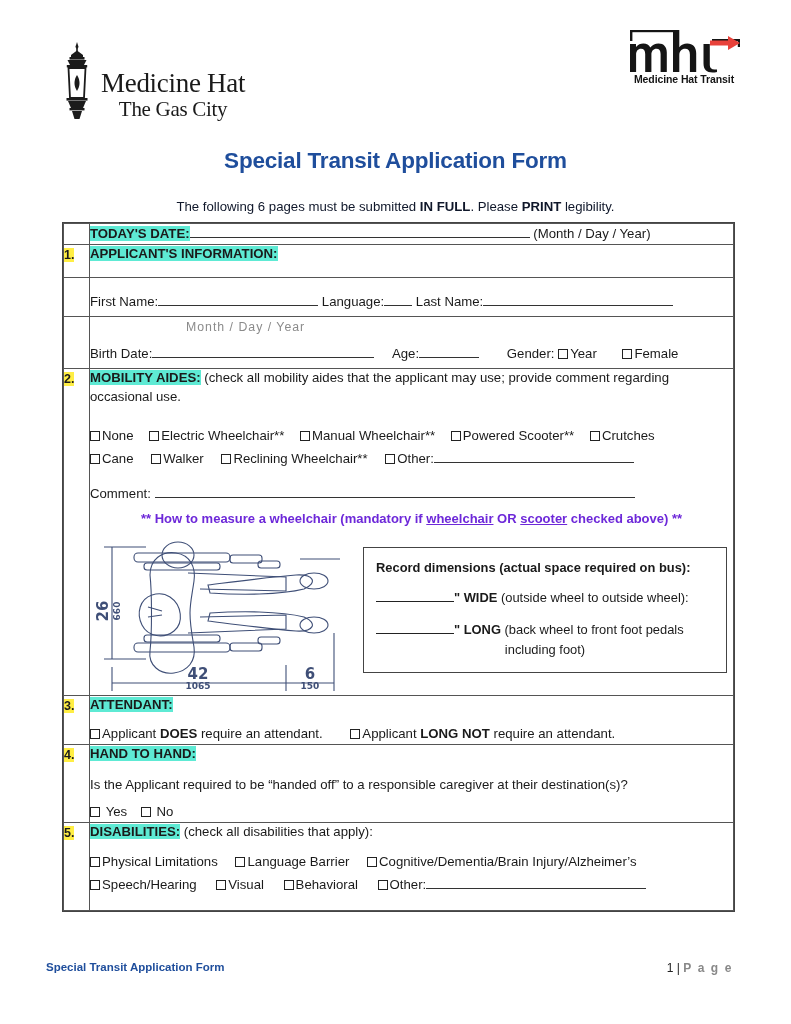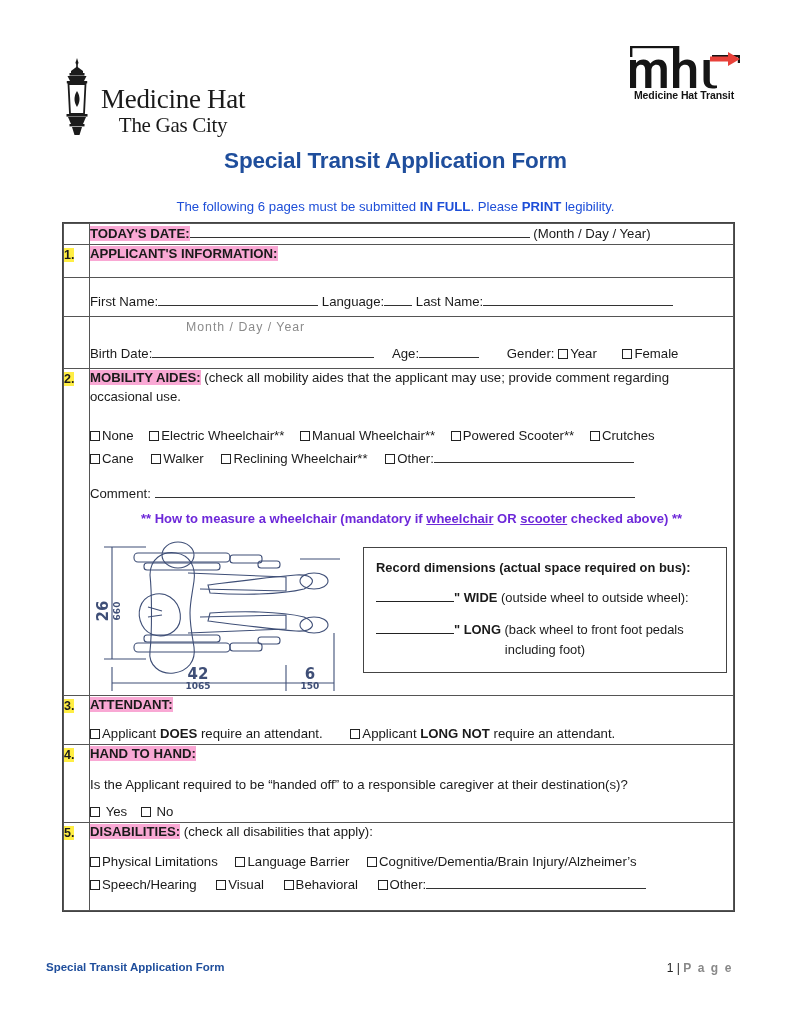--- a/index.html
+++ b/index.html
@@ -8,55 +8,55 @@
     width: 791px; height: 1024px;
     background:#fff;
     font-family: "Liberation Sans", sans-serif;
     color:#1a1a1a;
     position:relative;
     overflow:hidden;
   }
   .page { position:absolute; inset:0; }
 
   
-  .header { position:absolute; left:0; top:16px; width:776px; height:135px;text-decoration:underline; }
+  .header { position:absolute; left:0; top:0; width:776px; height:135px;text-decoration:underline; }
 
   .mh-logo { position:absolute; left:60px; top:42px; display:flex; align-items:flex-end; }
   .lamp { width:34px; height:78px; position:relative; margin-right:7px; }
   .mh-text { font-family:"Liberation Serif", serif; line-height:1.0; }
   .mh-l1 { font-size:27px; letter-spacing:-0.3px; }
   .mh-l2 { font-size:21px; text-align:center; margin-top:2px; letter-spacing:-0.3px; }
 
   .mhi-logo { position:absolute; left:624px; top:28px; width:120px; text-align:center; }
   .mhi-mark { position:relative; height:44px; }
   .mhi-sub { font-size:10.5px; font-weight:700; color:#141414; margin-top:1px;
              letter-spacing:-0.1px; font-family:"Liberation Sans", sans-serif; }
 
   
   .title {
     position:absolute; left:0; top:148px; width:791px; text-align:center;
     font-size:22.5px; font-weight:700; color:#1f4e9c; letter-spacing:-0.2px;
   }
   .subtitle {
     position:absolute; left:0; top:199px; width:791px; text-align:center;
-    font-size:13.2px; color:#1d4ed8;
+    font-size:13.2px; color:#0f172a;
   }
 
   
   .form {
     position:absolute; left:62px; top:222px; width:673px;
     border:1px solid #444; border-collapse:collapse;
   }
   .form table { width:100%; border-collapse:collapse; }
   .form td { border:1px solid #555; vertical-align:top; padding:0; }
   .numcell { width:26px; text-align:left; padding:5px 0 0 6px; }
   .num { background:#ffee44; font-weight:700; font-size:12.5px; }
   .body-cell { padding:6px 9px 8px 9px; font-size:13.2px; line-height:1.42; }
 
-  .hl { background:#f9a8d4; font-weight:700; }
+  .hl { background:#5eead4; font-weight:700; }
   .b { font-weight:700; }
 
   .fill { display:inline-block; border-bottom:1px solid #333; vertical-align:baseline; height:14px; }
 
   
   .cb {
     display:inline-block; width:10px; height:10px;
     border:1.4px solid #222; margin-right:2px; vertical-align:-1px; background:#fff;
   }
   .chk { display:inline-block; white-space:nowrap; }

